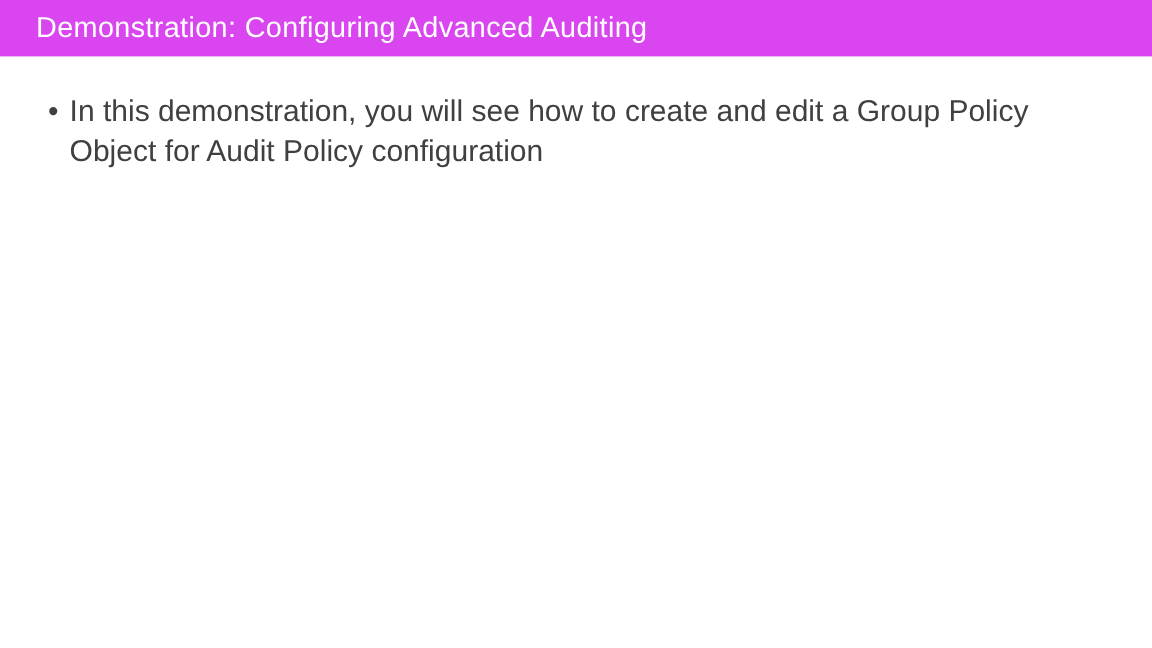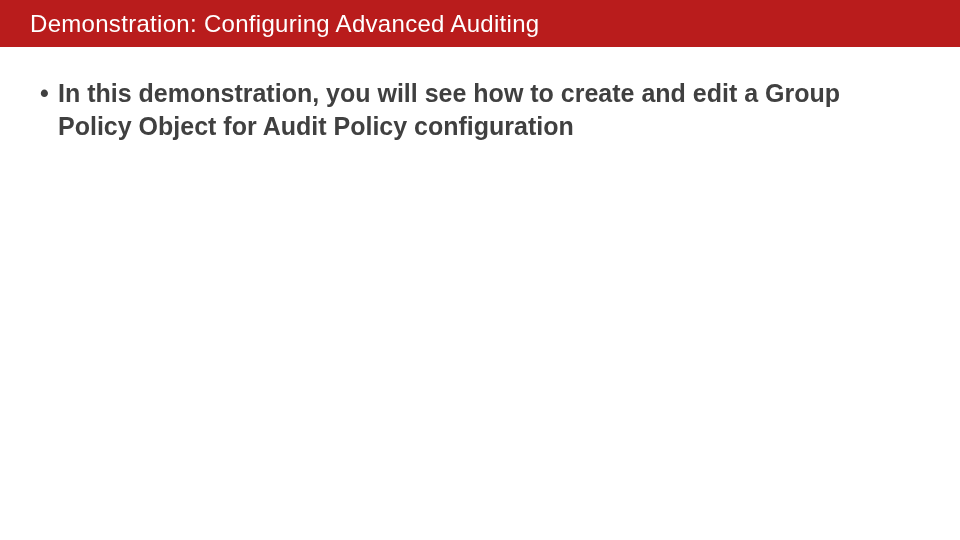--- a/index.html
+++ b/index.html
@@ -10,21 +10,21 @@
     body {
       width: 960px;
       height: 540px;
       font-family: "Segoe UI Light", "Segoe UI", -apple-system, BlinkMacSystemFont, sans-serif;
       background: #ffffff;
       overflow: hidden;
     }
     .header-bar {
       width: 100%;
       height: 47px;
-      background: #b91c1c;
+      background: #d946ef;
       display: flex;
       align-items: center;
       padding-left: 30px;
       text-align: right;
     }
     .header-title {
       color: #ffffff;
       font-size: 24px;
       font-weight: 300;
       letter-spacing: 0.3px;
@@ -33,21 +33,21 @@
       padding: 30px 50px 0 40px;
     }
     .bullet-list {
       list-style: none;
     }
     .bullet-item {
       position: relative;
       padding-left: 18px;
       color: #404040;
       font-size: 25px;
-      font-weight: 700;
+      font-weight: 400;
       line-height: 1.3;
     }
     .bullet-item::before {
       content: "•";
       position: absolute;
       left: 0;
       top: 0;
       color: #404040;
       font-size: 25px;
     }

